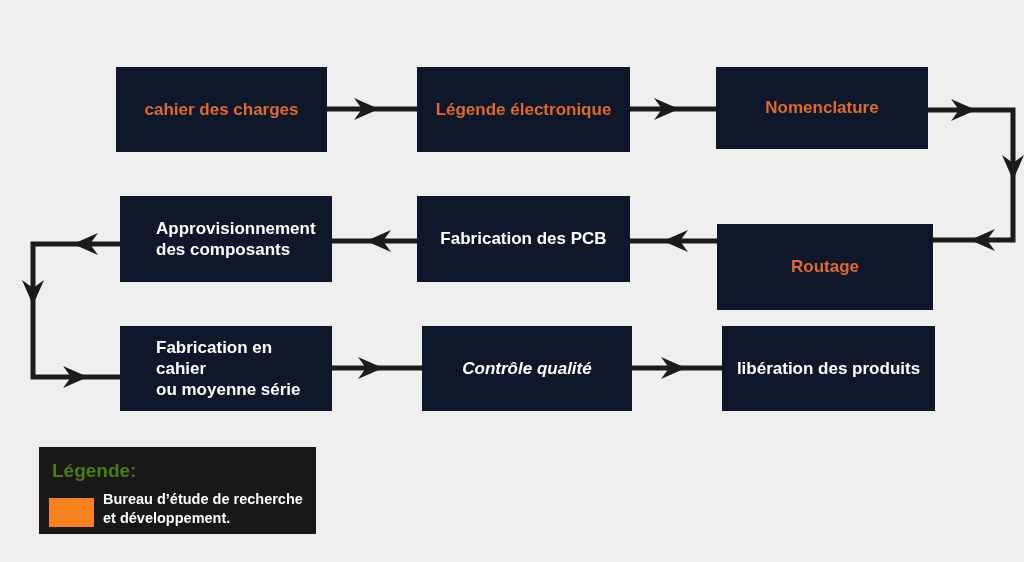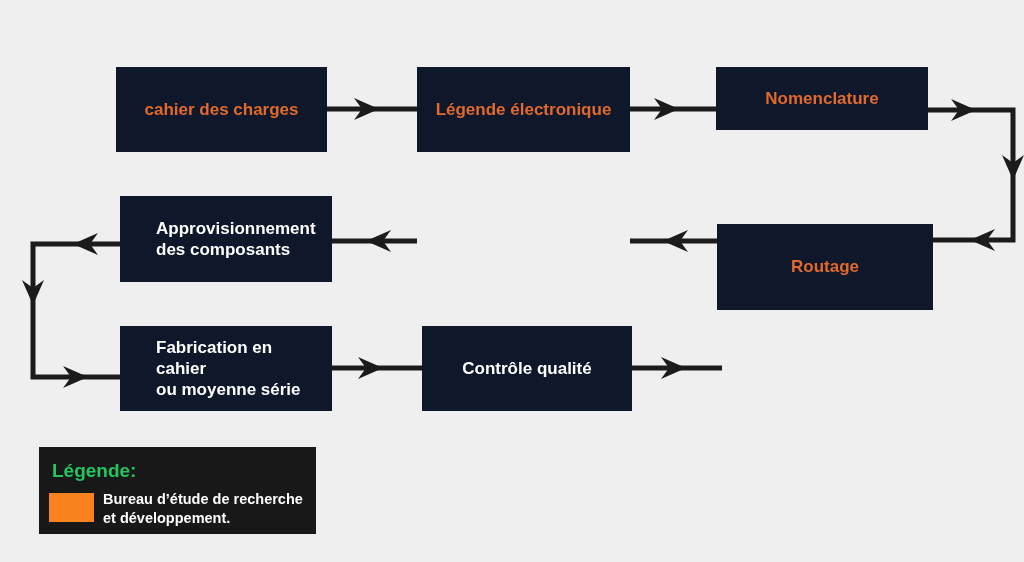--- a/index.html
+++ b/index.html
@@ -53,31 +53,31 @@
     top: 447px;
     width: 277px;
     height: 87px;
     background: #181818;
     box-sizing: border-box;
   }
   .legend-title {
     position: absolute;
     left: 13px;
     top: 13px;
-    color: #22c55e;
+    color: #4d7c0f;
     font-weight: bold;
     font-size: 19px;
   }
   .legend-item {
     position: absolute;
     left: 10px;
     top: 41px;
     right: 8px;
     display: flex;
-    align-items: center;
+    align-items: flex-end;
   }
   .legend-swatch {
     width: 45px;
     height: 29px;
     background: #f8821d;
     flex: 0 0 auto;
   }
   .legend-label {
     margin-left: 9px;
     color: #ffffff;
@@ -123,33 +123,35 @@
       <use href="#ah" transform="translate(88,377)"></use>
       <use href="#ah" transform="translate(383,368)"></use>
       <use href="#ah" transform="translate(686,368)"></use>
     </g>
   </svg>
 
   <div class="node text-orange" style="left:116px; top:67px;  width:211px; height:85px;">cahier des charges</div>
 
   <div class="node text-orange" style="left:417px; top:67px;  width:213px; height:85px;">Légende électronique</div>
 
-  <div class="node text-orange" style="left:716px; top:67px;  width:212px; height:63px;">Nomenclature</div>
+  <div class="node text-orange" style="left:716px; top:67px;  width:212px; height:82px;">Nomenclature</div>
 
   <div class="node text-white align-left" style="left:120px; top:196px; width:212px; height:86px;">Approvisionnement
 des composants</div>
 
+  <div class="node text-white" style="left:417px; top:196px; width:213px; height:86px;">Fabrication des PCB</div>
 
   <div class="node text-orange" style="left:717px; top:196px; width:216px; height:86px;margin-top:28px;">Routage</div>
 
   <div class="node text-white align-left" style="left:120px; top:326px; width:212px; height:85px;">Fabrication en cahier
 ou moyenne série</div>
 
-  <div class="node text-white" style="left:422px; top:326px; width:210px; height:85px;">Contrôle qualité</div>
+  <div class="node text-white" style="left:422px; top:326px; width:210px; height:85px;font-style:italic;">Contrôle qualité</div>
 
+  <div class="node text-white" style="left:722px; top:326px; width:213px; height:85px;">libération des produits</div>
 
   <div class="legend">
     <div class="legend-title">Légende:</div>
     <div class="legend-item">
       <div class="legend-swatch"></div>
       <div class="legend-label">Bureau d’étude de recherche
 et développement.</div>
     </div>
   </div>
 

